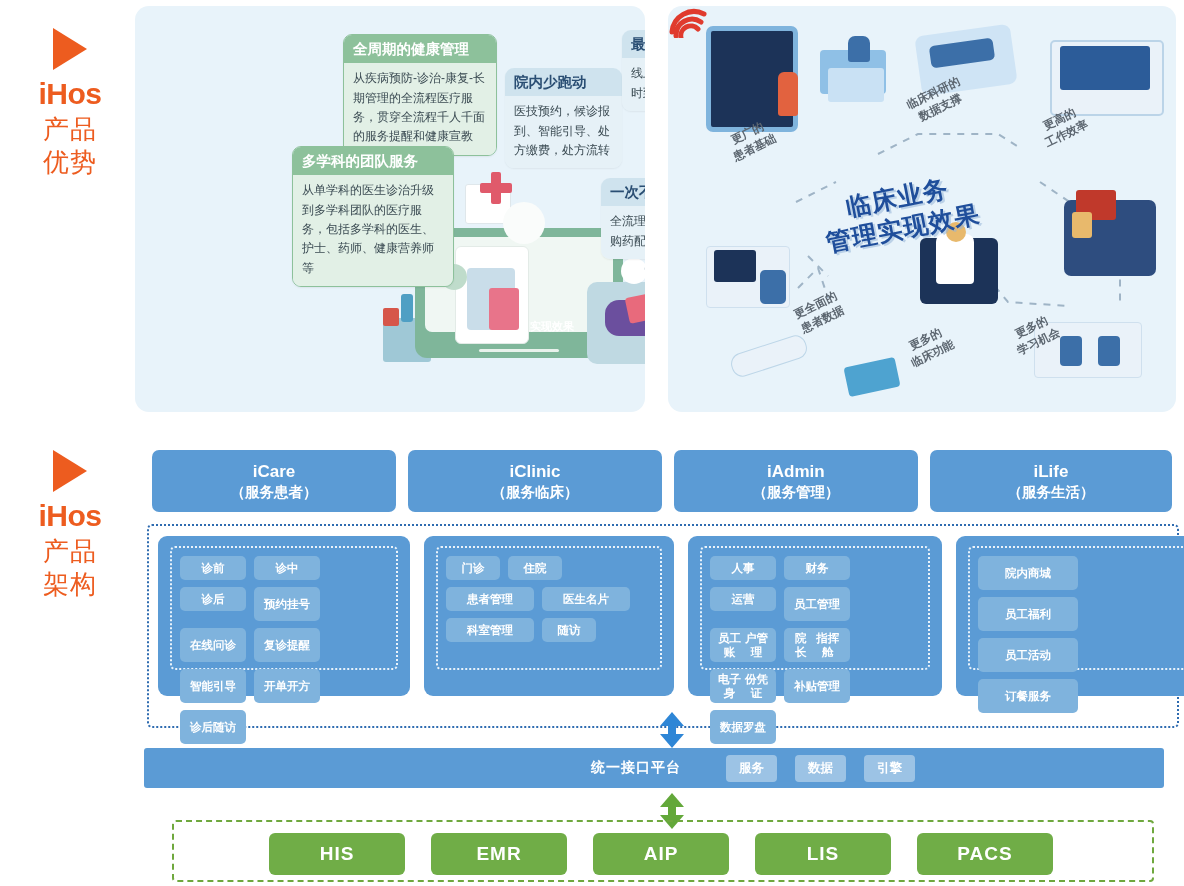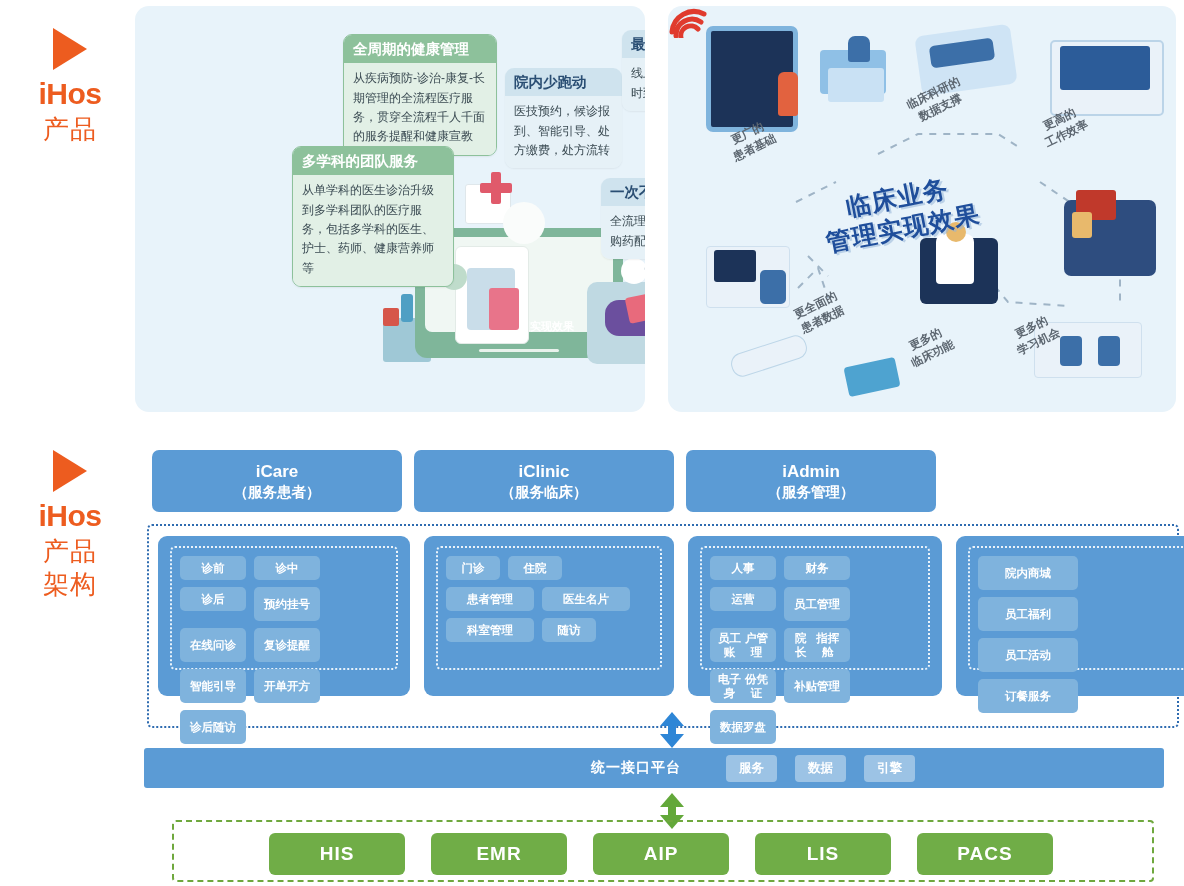--- a/index.html
+++ b/index.html
@@ -229,20 +229,21 @@
 </style>
 </head>
 <body>
 
 <div class="page">
 
   <div class="rail" id="rail-advantage">
     <div class="tri"></div>
     <div class="ihos">iHos</div>
     <div class="cn">产品</div>
+    <div class="cn">优势</div>
   </div>
 
   <div class="rail" id="rail-architecture">
     <div class="tri"></div>
     <div class="ihos">iHos</div>
     <div class="cn">产品</div>
     <div class="cn">架构</div>
   </div>
 
   <div class="panel" id="panel-advantage">
@@ -385,20 +386,24 @@
       <div class="cn">（服务患者）</div>
     </div>
     <div class="arch-head ah-1">
       <div class="en">iClinic</div>
       <div class="cn">（服务临床）</div>
     </div>
     <div class="arch-head ah-2">
       <div class="en">iAdmin</div>
       <div class="cn">（服务管理）</div>
     </div>
+    <div class="arch-head ah-3">
+      <div class="en">iLife</div>
+      <div class="cn">（服务生活）</div>
+    </div>
   </div>
 
   <div id="arch-dashed-wrap">
     <div class="mod-row">
       <div class="module m-0">
         <div class="inner" id="chips-icare">
             <div class="chip chip-w-md h1">
               <span style="display: block;">诊前</span>
             </div>
             <div class="chip chip-w-md h1">

